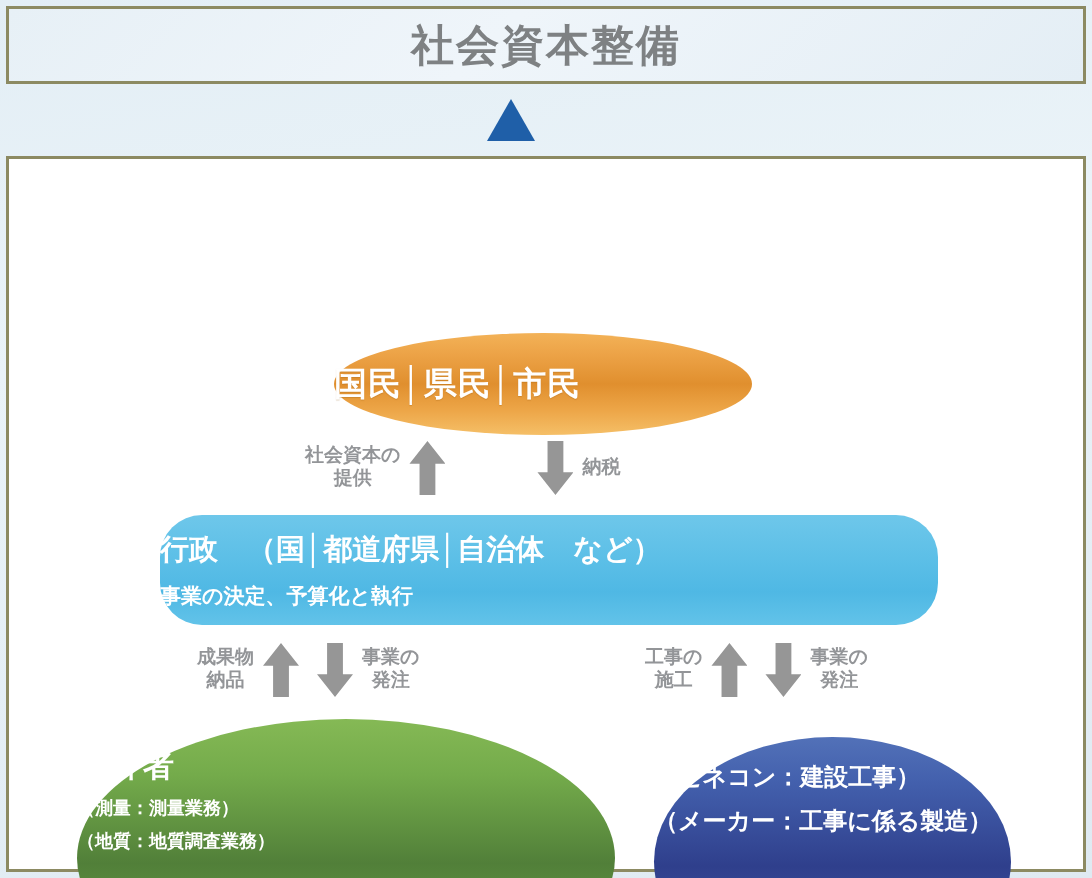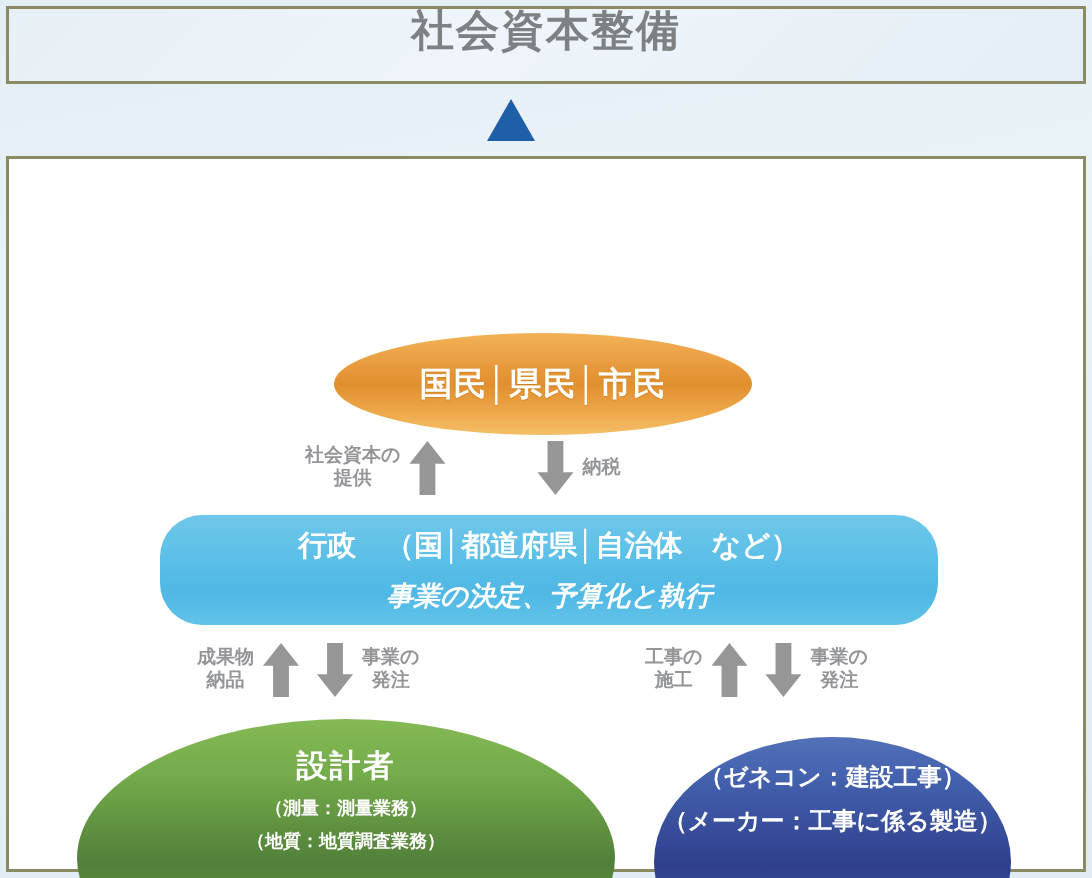--- a/index.html
+++ b/index.html
@@ -26,21 +26,21 @@
   #title-banner {
     position: absolute;
     left: 6px;
     top: 6px;
     width: 1080px;
     height: 78px;
     box-sizing: border-box;
     border: 3px solid #8c8a62;
     background: linear-gradient(135deg, #e7f0f6 0%, #eff5fa 45%, #e4eef5 100%);
     display: flex;
-    align-items: flex-start;
+    align-items: center;
     justify-content: center;
   }
   #title-text {
     font-size: 43px;
     font-weight: bold;
     color: #7e8183;
     letter-spacing: 2px;
     line-height: 1;
   }
 
@@ -66,21 +66,21 @@
     box-sizing: border-box;
     border: 3px solid #8c8a62;
     background: #ffffff;
   }
 
   
   .shape {
     position: absolute;
     display: flex;
     flex-direction: column;
-    align-items: center;
+    align-items: flex-start;
     justify-content: center;
     text-align: center;
     color: #ffffff;
     font-weight: bold;
     box-sizing: border-box;
   }
 
   
   #citizens-ellipse {
     left: 325px;
@@ -102,21 +102,21 @@
     left: 151px;
     top: 356px;
     width: 778px;
     height: 110px;
     border-radius: 42px;
     background: linear-gradient(180deg,
         #6ec7ea 0%, #5cbfe7 40%, #4fb8e4 70%, #62c3e9 100%);
     gap: 12px;
   }
   #government-line1 { font-size: 29px; letter-spacing: 0px; }
-  #government-line2 { font-size: 27px; letter-spacing: 0px; font-style: italic; }
+  #government-line2 { font-size: 21px; letter-spacing: 0px; }
 
   
   #designer-ellipse {
     left: 68px;
     top: 560px;
     width: 538px;
     height: 278px;
     border-radius: 50%;
     background: linear-gradient(180deg,
         #85b955 0%, #74ab4b 20%, #517f39 52%, #6a9e45 78%, #8bbd5b 100%);

